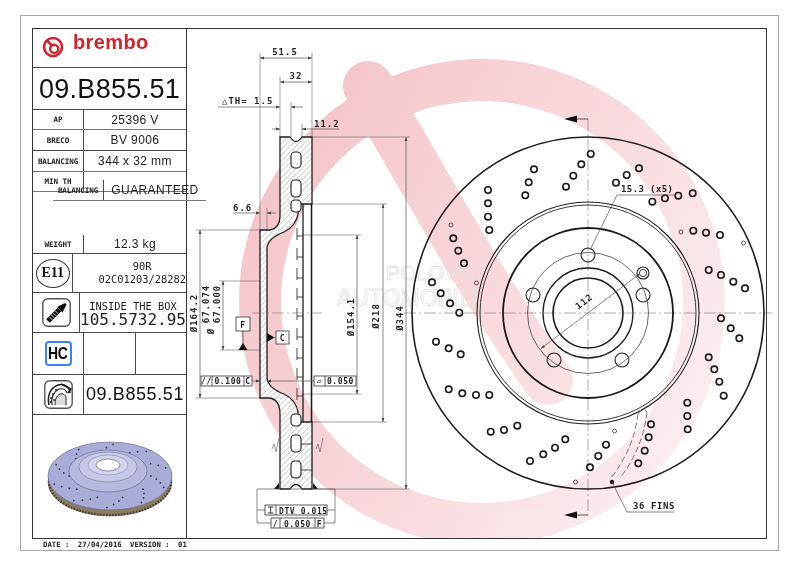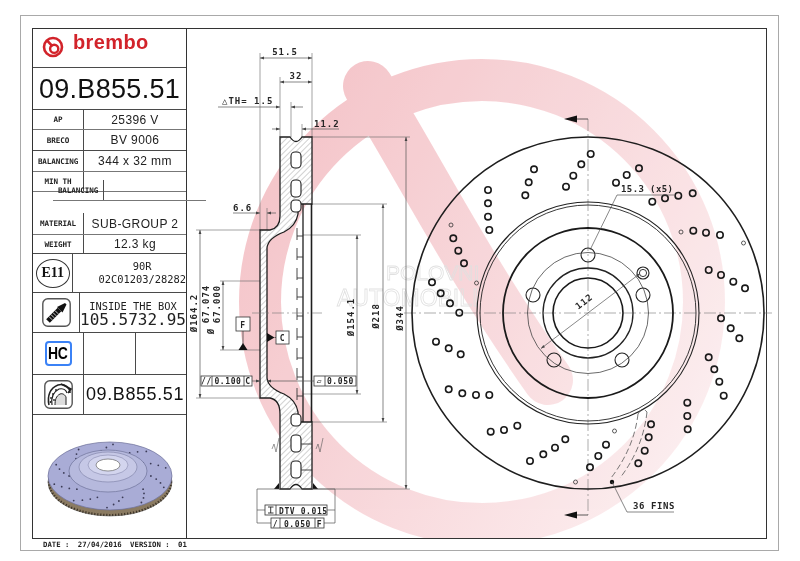--- a/index.html
+++ b/index.html
@@ -87,24 +87,21 @@
   </div>
   <div class="row thin" style="top:151px;height:21px;">
     <div class="lab">BALANCING</div>
     <div class="val">344 x 32 mm</div>
   </div>
   <div class="row thin" style="top:172px;height:20px;">
     <div class="lab">MIN TH</div>
   </div>
   <div class="row thin" style="top:180px;height:21px;margin-left:20px;">
     <div class="lab">BALANCING</div>
-  </div>
-  <div class="row thin" style="top:213px;height:22px;">
-    <div class="lab">MATERIAL</div>
-    <div class="val">SUB-GROUP 2</div>
+    <div class="val">GUARANTEED</div>
   </div>
   <div class="row" style="top:235px;height:19px;">
     <div class="lab">WEIGHT</div>
     <div class="val">12.3 kg</div>
   </div>
 
   <div class="row" style="top:254px;height:39px;gap:25px;">
     <div class="iconcell">
       <div class="e11">E11</div>
     </div>

